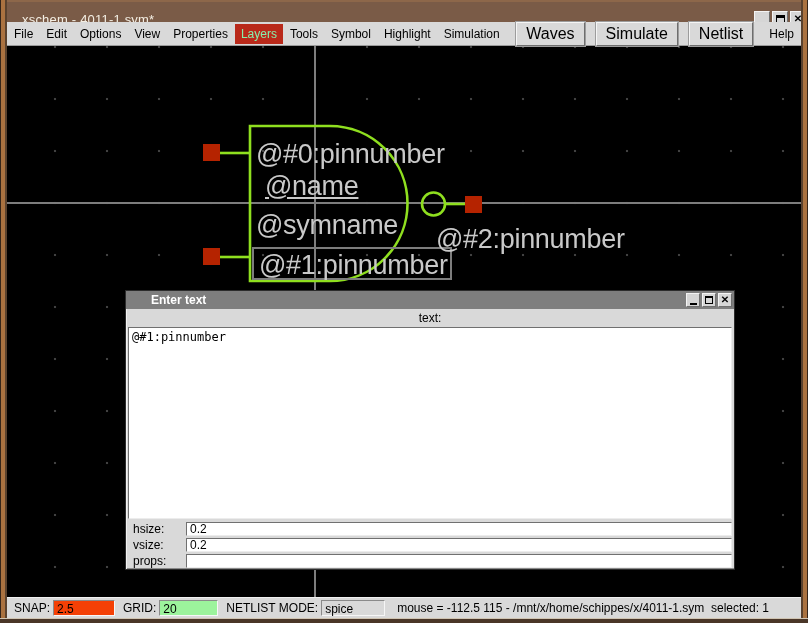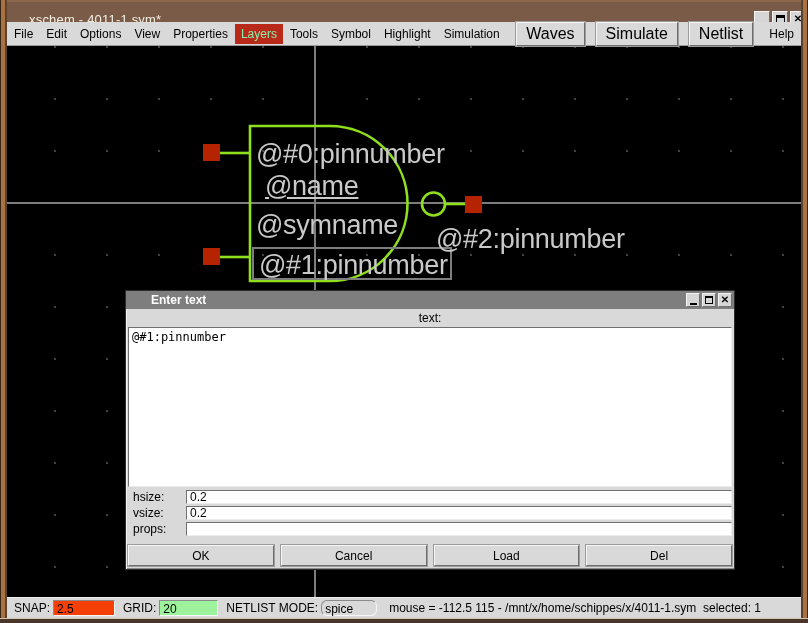--- a/index.html
+++ b/index.html
@@ -16,21 +16,21 @@
   .frame-right { right: 0; background: linear-gradient(270deg,#33251a 0 1px,#aa7240 1px 5px,#5a422e 5px 7px); }
   .frame-bottom {
     position: absolute; left: 0; right: 0; bottom: 0; height: 5px; z-index: 6;
     background: #4a3628; border-top: 1px solid #cfc4b2;
   }
 
   
   .titlebar {
     position: absolute; left: 0; top: 0; right: 0; height: 36px;
     background: #7a5b47; border-top: 2px solid #8d674a;
-    display: flex; align-items: center; z-index: 4; padding-left: 7px;
+    display: flex; align-items: center; z-index: 4;
   }
   .titlebar .title {
     color: #f3eee3; font-size: 13px; padding-left: 22px; letter-spacing: 0.2px;
   }
   .win-buttons { margin-left: auto; display: flex; gap: 2px; padding-right: 2px; }
   .win-btn {
     width: 16px; height: 16px; background: #d6d6d6;
     border: 1px solid; border-color: #f4f4f4 #6f6f6f #6f6f6f #f4f4f4;
     display: flex; align-items: center; justify-content: center;
     font-size: 10px; font-weight: bold; color: #000; line-height: 1;
@@ -126,21 +126,21 @@
     display: flex; align-items: center; font-size: 12px; color: #000; z-index: 4;
     padding-left: 7px;
   }
   .status-label { white-space: nowrap; }
   .status-field {
     height: 16px; border: 1px solid; border-color: #8a8a8a #f6f6f6 #f6f6f6 #8a8a8a;
     padding: 1px 3px; margin: 0 8px 0 3px; font-size: 12px;
   }
   .snap-field { width: 62px; background: #f44005; }
   .grid-field { width: 59px; background: #9cf39c; }
-  .netlist-field { width: 56px; background: #d9d9d9; border-radius: 6px; }
+  .netlist-field { width: 64px; background: #d9d9d9; }
   .mouse-info { white-space: pre; margin-left: 4px; }
 </style>
 </head>
 <body>
 
 <div class="window">
   <div class="frame-left"></div>
   <div class="frame-right"></div>
   <div class="frame-bottom"></div>
 
@@ -223,26 +223,20 @@
       <input class="row-input" value="0.2" style="">
     </div>
     <div class="dialog-row">
       <span class="row-label">vsize:</span>
       <input class="row-input" value="0.2" style="">
     </div>
     <div class="dialog-row">
       <span class="row-label">props:</span>
       <input class="row-input" value="" style="">
     </div>
-    <div class="dialog-buttons">
-      <button class="dialog-btn">OK</button>
-      <button class="dialog-btn">Cancel</button>
-      <button class="dialog-btn">Load</button>
-      <button class="dialog-btn">Del</button>
-    </div>
   </div>
 
   <div class="statusbar">
     <span class="status-label">SNAP:</span>
     <span class="status-field snap-field">2.5</span>
     <span class="status-label">GRID:</span>
     <span class="status-field grid-field">20</span>
     <span class="status-label">NETLIST MODE:</span>
     <span class="status-field netlist-field">spice</span>
     <span class="mouse-info">mouse = -112.5 115 - /mnt/x/home/schippes/x/4011-1.sym  selected: 1</span>

